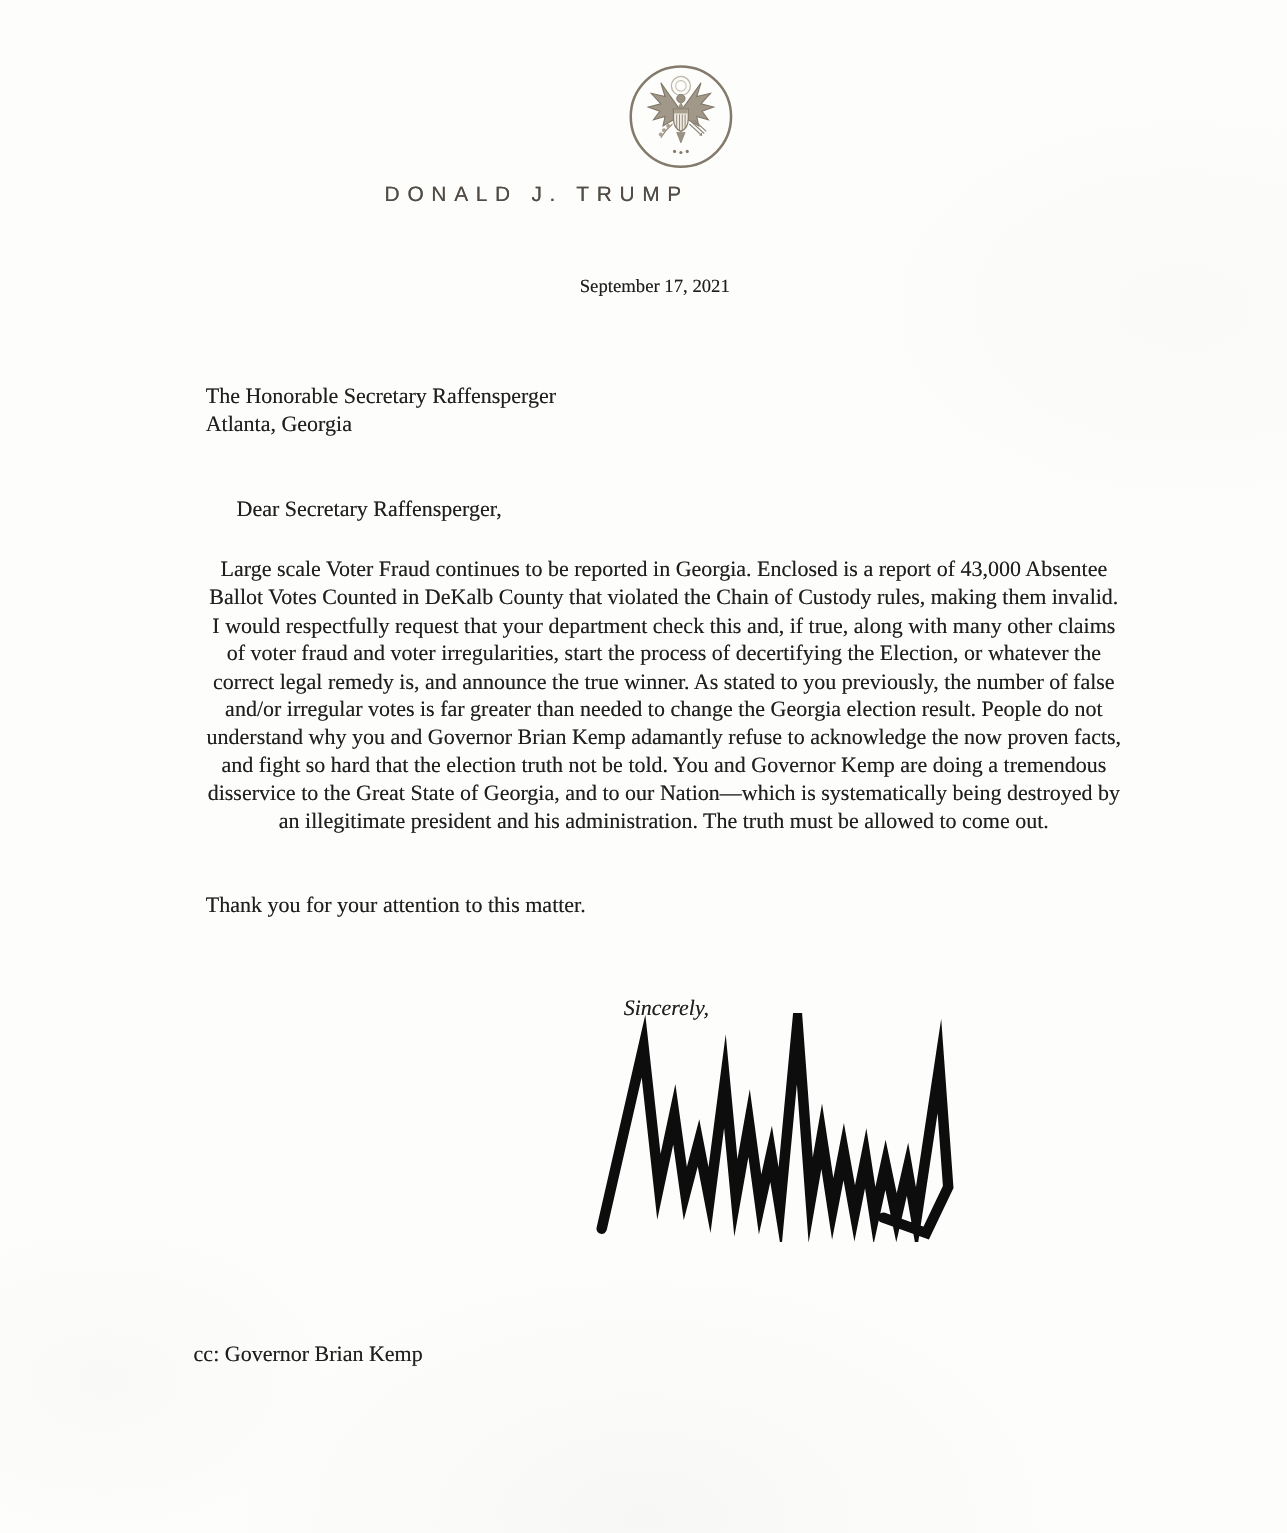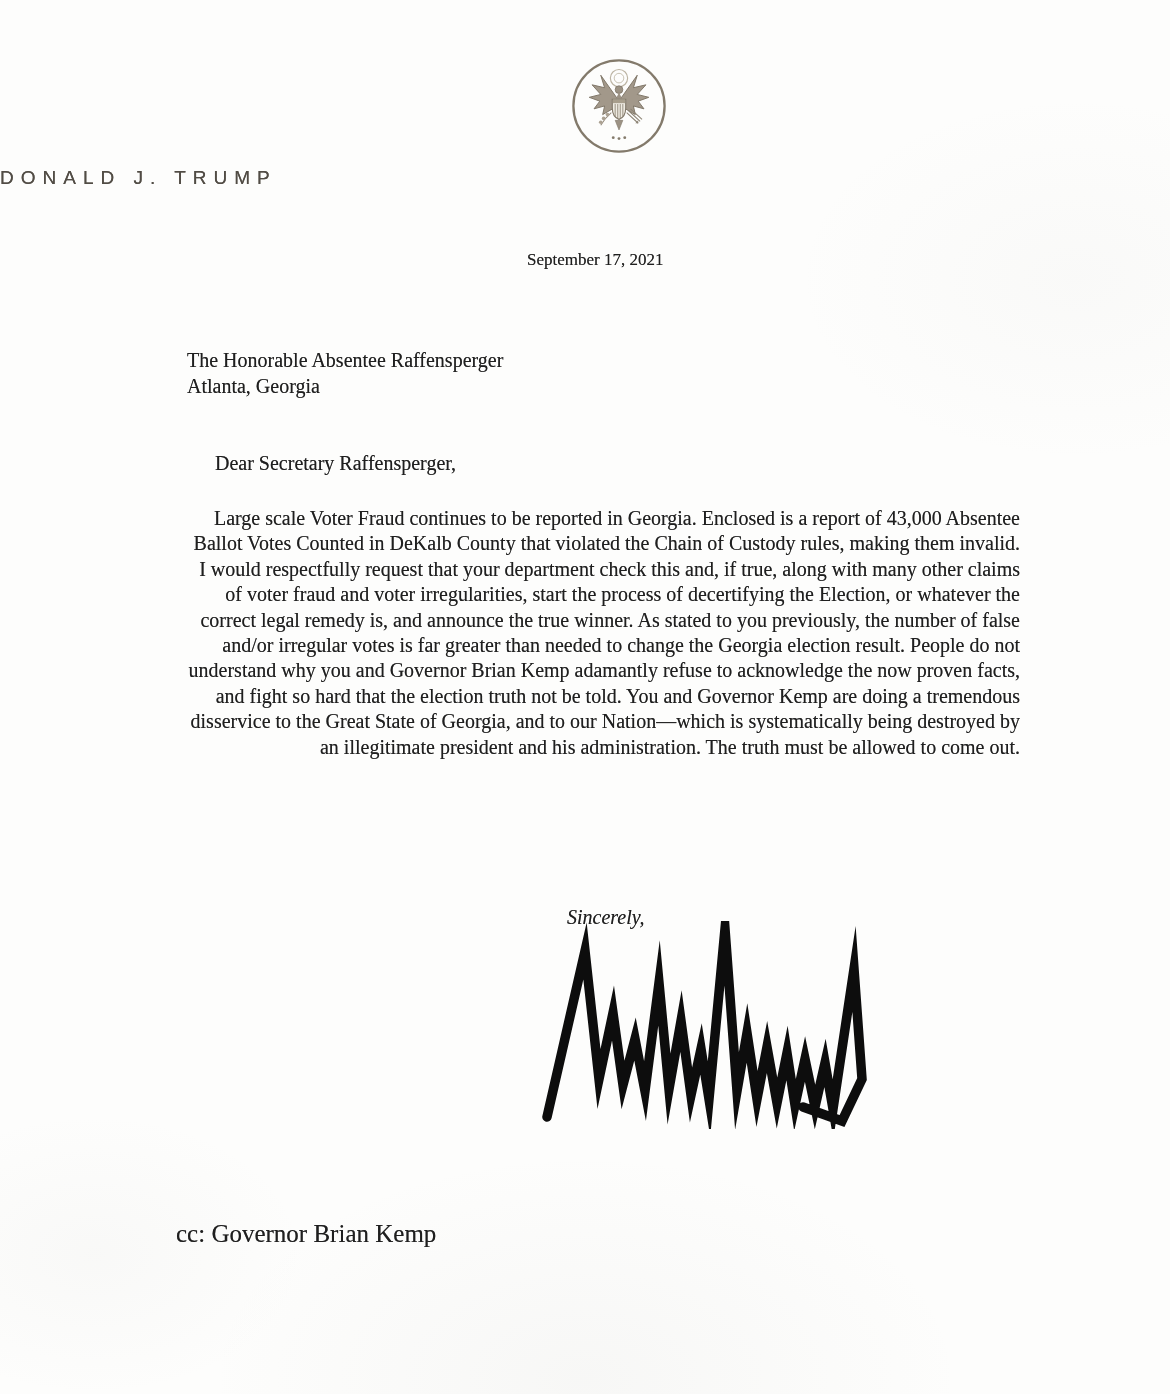--- a/index.html
+++ b/index.html
@@ -34,21 +34,21 @@
     top: 54px;
     width: 96px;
     height: 102px;
   }
 
   .letterhead-name {
     position: absolute;
     left: 0;
     top: 167px;
     width: 976px;
-    text-align: left;
+    text-align: center;
     font-family: "Liberation Sans", sans-serif;
     font-size: 19px;
     font-weight: 500;
     letter-spacing: 7px;
     color: #514c45;
     text-shadow: 0 0 0.6px #6a645c;
   }
 
   .scan-text {
     text-shadow: 0 0 0.5px rgba(20,20,20,0.55);
@@ -77,21 +77,21 @@
     margin-left: 28px;
   }
 
   .body-paragraph {
     position: absolute;
     left: 187px;
     top: 506px;
     width: 833px;
     font-size: 20px;
     line-height: 25.4px;
-    text-align: right;
+    text-align: center;
   }
 
   .thanks-line {
     position: absolute;
     left: 187px;
     top: 812px;
     font-size: 20px;
   }
 
   .valediction {
@@ -107,21 +107,21 @@
     left: 541px;
     top: 921px;
     width: 346px;
     height: 208px;
   }
 
   .cc-line {
     position: absolute;
     left: 176px;
     top: 1220px;
-    font-size: 25px;
+    font-size: 20px;
   }
 </style>
 </head>
 <body>
 
 <div class="page">
 
   <svg class="seal" viewBox="0 0 100 104" aria-hidden="true">
     <circle cx="50" cy="53" r="47.5" fill="none" stroke="#837a6b" stroke-width="2.4"></circle>
 
@@ -155,28 +155,29 @@
     <circle cx="44" cy="86" r="1.5" fill="#847b6c"></circle>
     <circle cx="50" cy="87" r="1.5" fill="#847b6c"></circle>
     <circle cx="56" cy="86" r="1.5" fill="#847b6c"></circle>
   </svg>
 
   <div class="letterhead-name">DONALD J. TRUMP</div>
 
   <div class="date-line scan-text">September 17, 2021</div>
 
   <div class="recipient-block scan-text">
-    <div>The Honorable Absentee Raffensperger</div>
+    <div>The Honorable Secretary Raffensperger</div>
     <div>Atlanta, Georgia</div>
   </div>
 
   <div class="salutation scan-text">Dear Secretary Raffensperger,</div>
 
   <div class="body-paragraph scan-text">Large scale Voter Fraud continues to be reported in Georgia. Enclosed is a report of 43,000 Absentee Ballot Votes Counted in DeKalb County that violated the Chain of Custody rules, making them invalid. I would respectfully request that your department check this and, if true, along with many other claims of voter fraud and voter irregularities, start the process of decertifying the Election, or whatever the correct legal remedy is, and announce the true winner. As stated to you previously, the number of false and/or irregular votes is far greater than needed to change the Georgia election result. People do not understand why you and Governor Brian Kemp adamantly refuse to acknowledge the now proven facts, and fight so hard that the election truth not be told. You and Governor Kemp are doing a tremendous disservice to the Great State of Georgia, and to our Nation—which is systematically being destroyed by an illegitimate president and his administration. The truth must be allowed to come out.</div>
 
+  <div class="thanks-line scan-text">Thank you for your attention to this matter.</div>
 
   <div class="valediction scan-text">Sincerely,</div>
 
   <svg class="signature" viewBox="0 0 346 208" aria-hidden="true">
     <path d="M 6 196
              L 44 30
              L 58 158
              L 72 92
              L 82 164
              L 94 118

